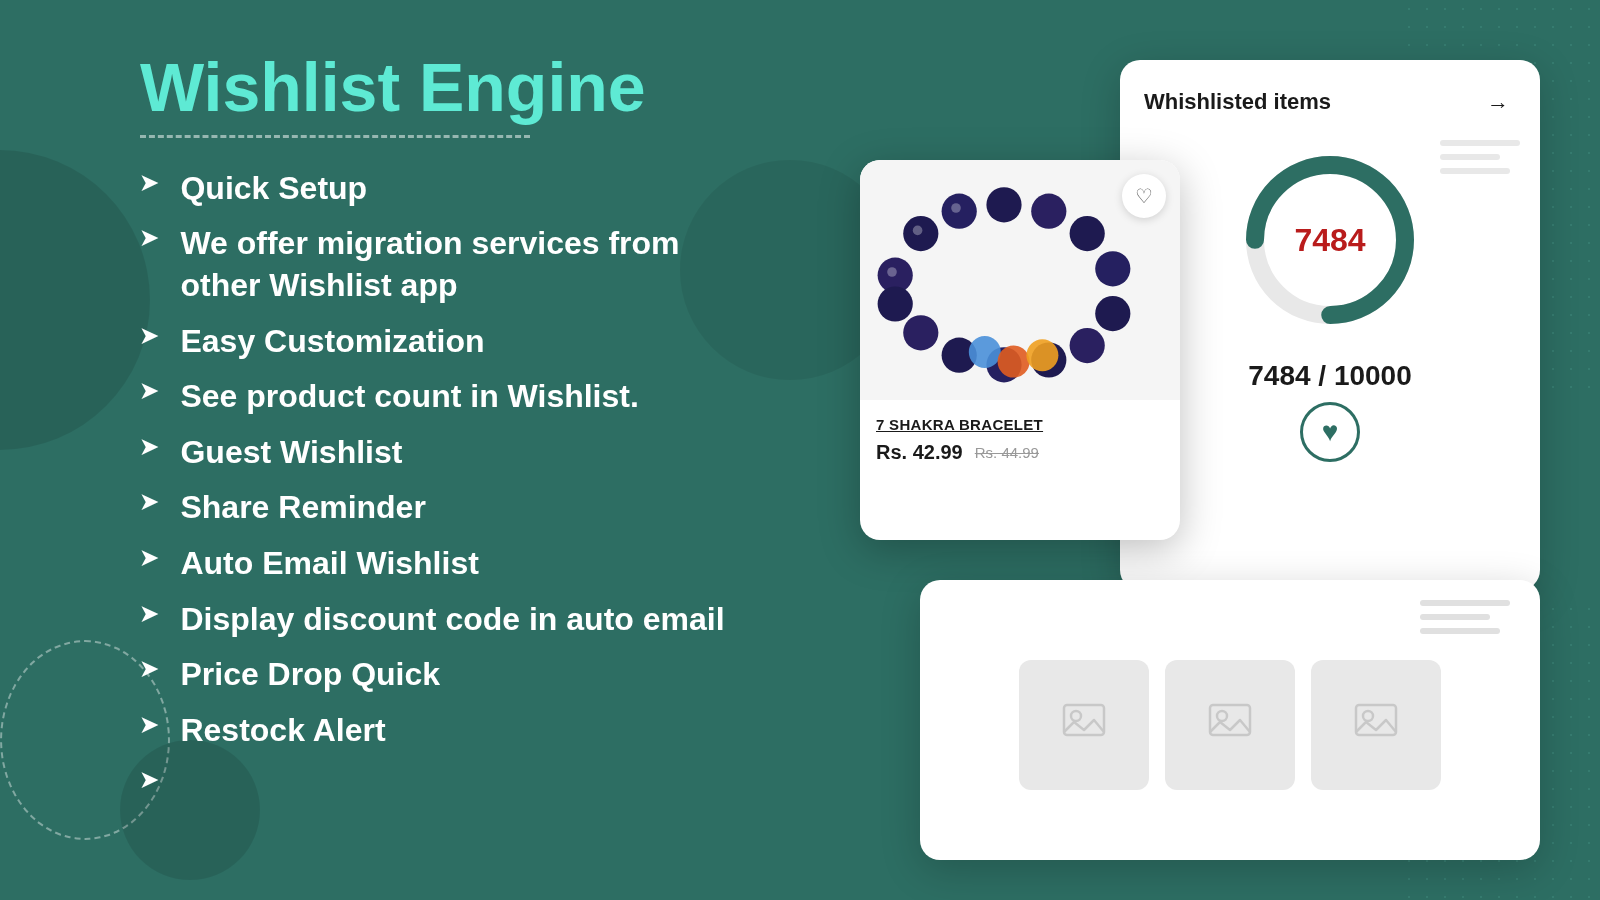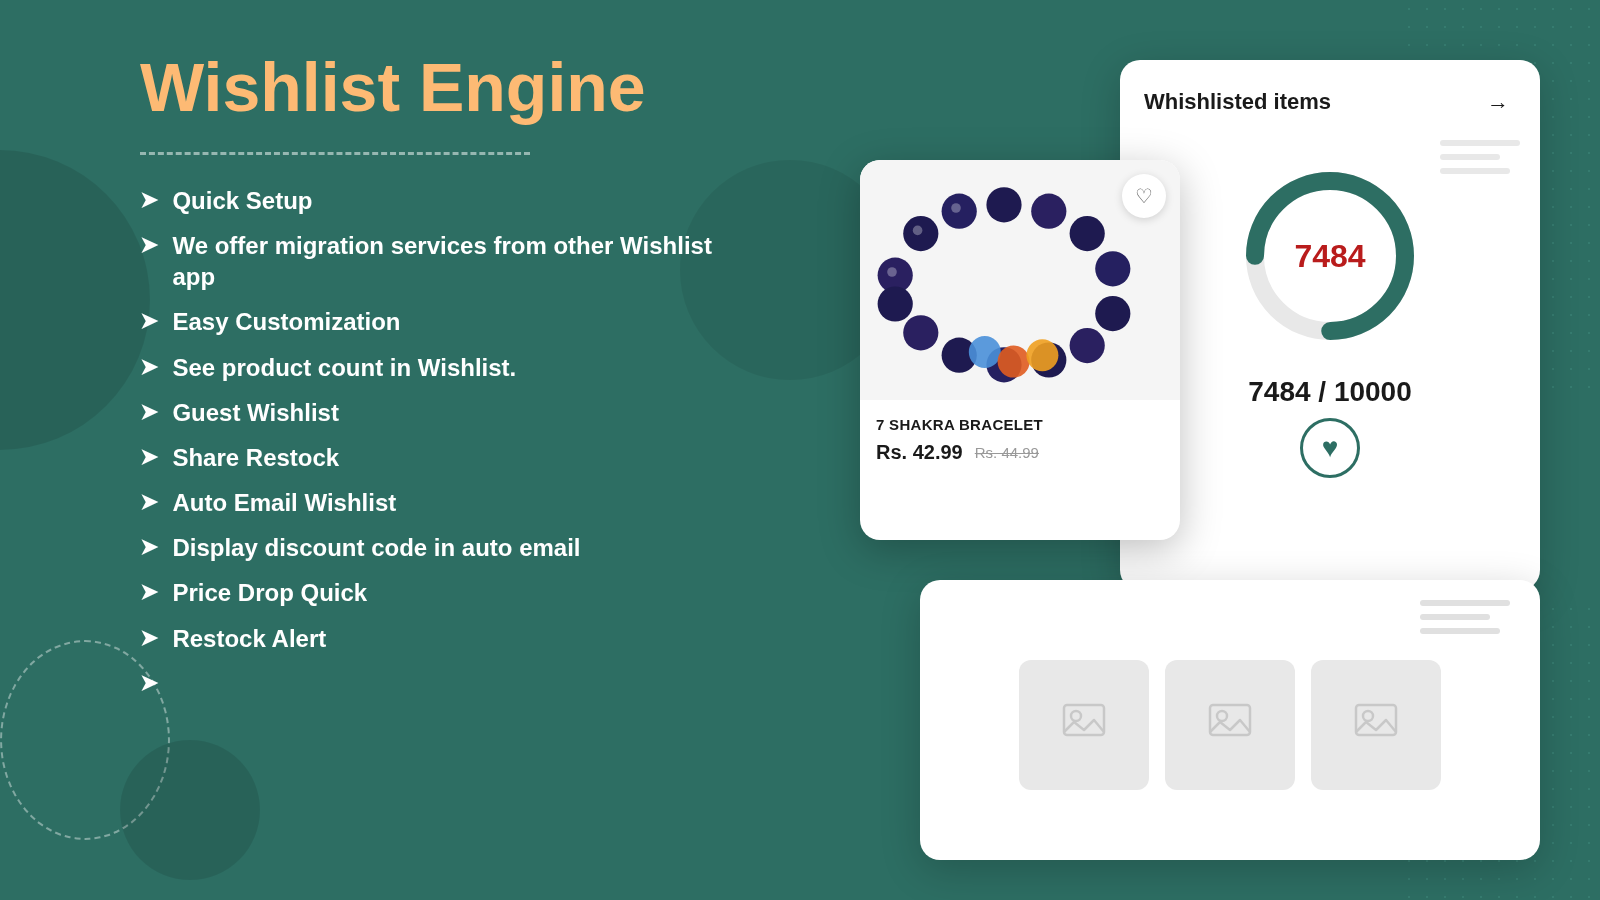--- a/index.html
+++ b/index.html
@@ -81,23 +81,23 @@
     .left-panel {
       position: absolute;
       left: 140px;
       top: 50px;
       width: 620px;
     }
 
     .main-title {
       font-size: 68px;
       font-weight: 900;
-      color: #fdba74;
+      color: #5eead4;
       line-height: 1.1;
-      margin-bottom: 24px;
+      margin-bottom: 7px;
     }
 
     .title-underline {
       width: 390px;
       height: 6px;
       border-bottom: 3px dashed rgba(255,255,255,0.5);
       margin-bottom: 30px;
     }
 
     .feature-list {
@@ -116,23 +116,24 @@
     .feature-arrow {
       color: #ffffff;
       font-size: 22px;
       font-weight: bold;
       flex-shrink: 0;
       margin-top: 2px;
     }
 
     .feature-text {
       color: #ffffff;
-      font-size: 24px;
+      font-size: 32px;
       font-weight: 700;
       line-height: 1.3;
+      margin-left: 8px;
     }
 
     
     .right-panel {
       position: absolute;
       right: 60px;
       top: 60px;
       width: 680px;
       height: 800px;
     }
@@ -147,21 +148,21 @@
       background: #ffffff;
       border-radius: 20px;
       padding: 24px;
       box-shadow: 0 10px 40px rgba(0,0,0,0.2);
     }
 
     .wishlist-card-header {
       display: flex;
       justify-content: space-between;
       align-items: center;
-      margin-bottom: 36px;
+      margin-bottom: 20px;
     }
 
     .wishlist-card-title {
       font-size: 22px;
       font-weight: 700;
       color: #1a1a1a;
     }
 
     .arrow-icon {
       width: 36px;
@@ -293,20 +294,21 @@
     .product-info {
       padding: 16px;
     }
 
     .product-name {
       font-size: 15px;
       font-weight: 800;
       color: #1a1a1a;
       margin-bottom: 8px;
       letter-spacing: 0.3px;
+      text-decoration: underline;
     }
 
     .product-prices {
       display: flex;
       align-items: center;
       gap: 12px;
     }
 
     .price-current {
       font-size: 20px;
@@ -396,21 +398,21 @@
       <li class="feature-item">
         <span class="feature-arrow">➤</span>
         <span class="feature-text">See product count in Wishlist.</span>
       </li>
       <li class="feature-item">
         <span class="feature-arrow">➤</span>
         <span class="feature-text">Guest Wishlist</span>
       </li>
       <li class="feature-item">
         <span class="feature-arrow">➤</span>
-        <span class="feature-text">Share Restock</span>
+        <span class="feature-text">Share Reminder</span>
       </li>
       <li class="feature-item">
         <span class="feature-arrow">➤</span>
         <span class="feature-text">Auto Email Wishlist</span>
       </li>
       <li class="feature-item">
         <span class="feature-arrow">➤</span>
         <span class="feature-text">Display discount code in auto email</span>
       </li>
       <li class="feature-item">

